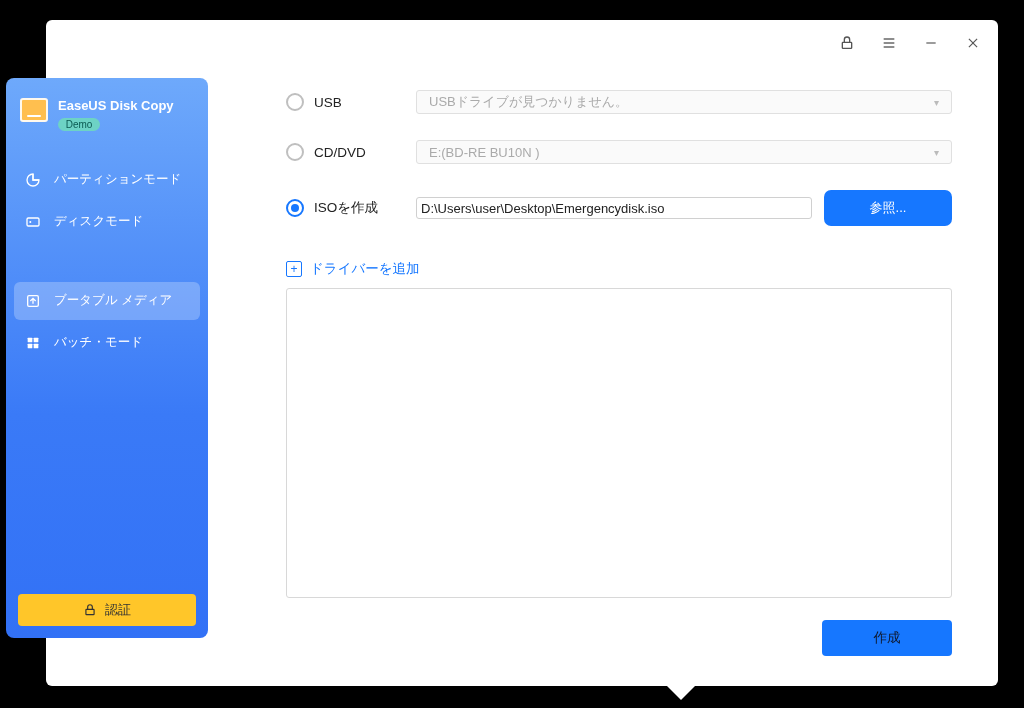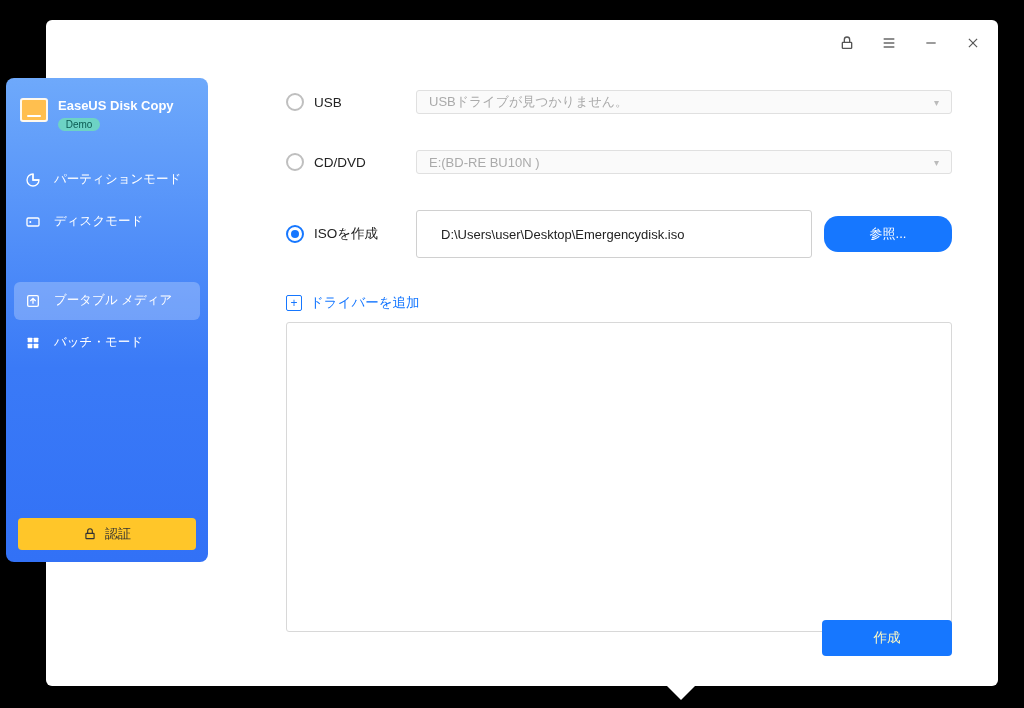--- a/index.html
+++ b/index.html
@@ -6,57 +6,57 @@
     body { width:1024px; height:708px; background:#000; position:relative; overflow:hidden; }
 
     
     .main-panel { position:absolute; left:46px; top:20px; right:26px; bottom:22px; background:#fff; border-radius:6px; }
 
     
     .titlebar { position:absolute; top:14px; right:16px; display:flex; gap:24px; align-items:center; }
     .titlebar-btn { width:18px; height:18px; display:flex; align-items:center; justify-content:center; color:#555; cursor:pointer; }
 
     
-    .sidebar { position:absolute; left:6px; top:78px; width:202px; height:484px; background:linear-gradient(180deg,#6ea9fb 0%,#3a7af7 60%,#3271f6 100%); border-radius:8px; padding-top:14px; color:#fff; }
+    .sidebar { position:absolute; left:6px; top:78px; width:202px; height:560px; background:linear-gradient(180deg,#6ea9fb 0%,#3a7af7 60%,#3271f6 100%); border-radius:8px; padding-top:14px; color:#fff; }
     .brand { display:flex; align-items:flex-start; gap:10px; padding:6px 14px 18px 14px; }
     .brand-icon { width:28px; height:24px; background:#ffbf4f; border-radius:3px; position:relative; flex-shrink:0; border:2px solid rgba(255,255,255,0.9); }
     .brand-icon::after { content:""; position:absolute; left:5px; right:5px; bottom:3px; height:2px; background:#fff; border-radius:1px; }
     .brand-text { display:flex; flex-direction:column; }
     .brand-title { font-size:13px; font-weight:600; line-height:1.2; }
     .brand-badge { margin-top:4px; width:42px; text-align:center; background:#6dd3c5; color:#0b5a52; font-size:10px; font-weight:400; border-radius:8px; padding:1px 0; }
 
     .nav { margin-top:12px; display:flex; flex-direction:column; gap:4px; padding:0 8px; }
     .nav-item { display:flex; align-items:center; gap:12px; padding:10px 10px; border-radius:6px; font-size:12.5px; cursor:pointer; }
     .nav-item.active { background:rgba(255,255,255,0.25);margin-top:37px; }
     .nav-icon { width:18px; height:18px; display:flex; align-items:center; justify-content:center; flex-shrink:0; }
 
     .auth-btn { position:absolute; left:12px; right:12px; bottom:12px; height:32px; background:#ffc629; color:#333; border-radius:4px; display:flex; align-items:center; justify-content:center; gap:8px; font-size:13px; font-weight:500; cursor:pointer; }
 
     
     .content { position:absolute; left:240px; top:70px; right:46px; bottom:30px; }
 
-    .row { display:flex; align-items:center; margin-bottom:36px; }
+    .row { display:flex; align-items:center; margin-bottom:26px; }
     .radio-col { width:130px; display:flex; align-items:center; gap:10px; }
     .radio { width:18px; height:18px; border:2px solid #bfbfbf; border-radius:50%; display:flex; align-items:center; justify-content:center; cursor:pointer; flex-shrink:0; }
     .radio.selected { border-color:#1677ff; }
     .radio.selected::after { content:""; width:8px; height:8px; background:#1677ff; border-radius:50%; }
     .radio-label { font-size:13.5px; color:#222; }
 
     .field-col { flex:1; display:flex; align-items:center; gap:12px; }
     .select-box { flex:1; height:24px; border:1px solid #e0e0e0; background:#fafafa; border-radius:3px; display:flex; align-items:center; justify-content:space-between; padding:0 12px; font-size:13px; color:#aaa; cursor:pointer; }
     .select-box .caret { color:#bbb; font-size:10px; }
-    .text-input { flex:1; height:48px; border:1px solid #d0d0d0; border-radius:3px; padding:0 24px; font-size:13px; color:#222; outline:none; }
-    .browse-btn { width:128px; height:36px; background:#1677ff; color:#fff; border-radius:14px; display:flex; align-items:center; justify-content:center; font-size:13px; cursor:pointer; }
+    .text-input { flex:1; height:22px; border:1px solid #d0d0d0; border-radius:3px; padding:0 4px; font-size:13px; color:#222; outline:none; }
+    .browse-btn { width:128px; height:36px; background:#1677ff; color:#fff; border-radius:7px; display:flex; align-items:center; justify-content:center; font-size:13px; cursor:pointer; }
 
     .add-driver { display:flex; align-items:center; gap:8px; color:#1677ff; font-size:13.5px; margin-top:34px; margin-bottom:10px; cursor:pointer; }
     .add-icon { width:16px; height:16px; border:1.5px solid #1677ff; border-radius:2px; display:flex; align-items:center; justify-content:center; font-size:12px; line-height:1; }
 
     .driver-box { width:100%; height:310px; border:1px solid #d8d8d8; border-radius:3px; background:#fff; }
 
-    .create-btn { position:absolute; right:0; bottom:0; width:130px; height:36px; background:#1677ff; color:#fef9c3; border-radius:4px; display:flex; align-items:center; justify-content:center; font-size:13.5px; cursor:pointer; }
+    .create-btn { position:absolute; right:0; bottom:0; width:130px; height:36px; background:#1677ff; color:#0f172a; border-radius:4px; display:flex; align-items:center; justify-content:center; font-size:13.5px; cursor:pointer; }
 
     
     .pointer { position:absolute; left:663px; bottom:8px; width:0; height:0; border-left:18px solid transparent; border-right:18px solid transparent; border-top:18px solid #fff; }
   </style>
 </head>
 <body>
 
 <div class="main-panel">
 
   <div class="titlebar">

